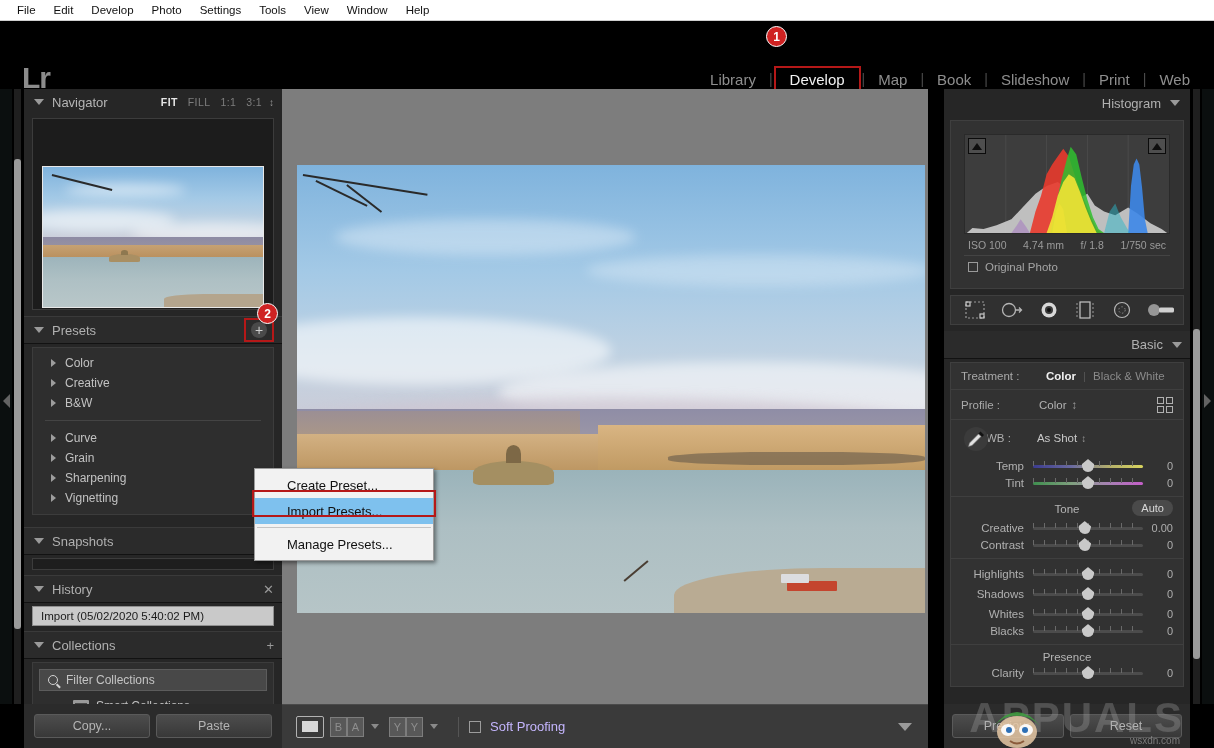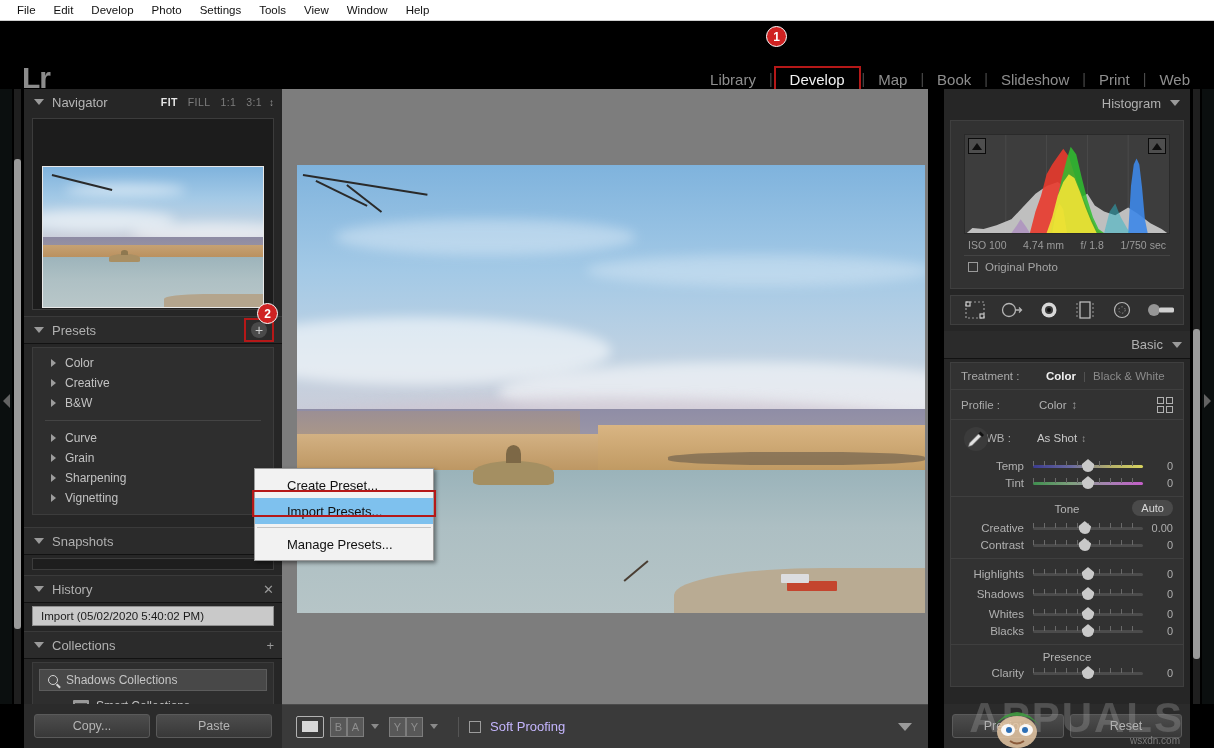--- a/index.html
+++ b/index.html
@@ -422,21 +422,21 @@
       <div class="hist-row">Import (05/02/2020 5:40:02 PM)</div>
 
       <div class="sec-head" style="margin-top:5px;">
         <div class="tw"></div>
         <div class="title">Collections</div>
         <div class="right">+</div>
       </div>
       <div class="coll-body">
         <div class="filterbox">
           <span class="mag"></span>
-          <span>Shadows Collections</span>
+          <span>Filter Collections</span>
         </div>
         <div class="smart-row">
           <i class="tw"></i>
           <span class="boxicon"></span>
           <span>Smart Collections</span>
         </div>
       </div>
     </div>
 
     <div class="center">

